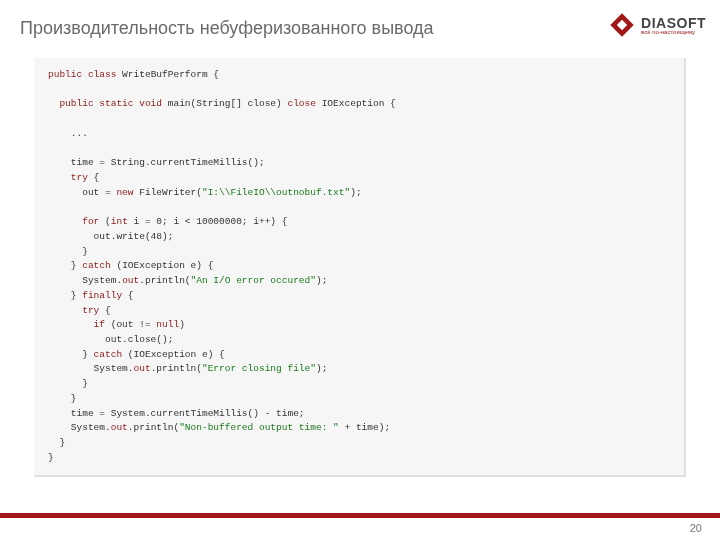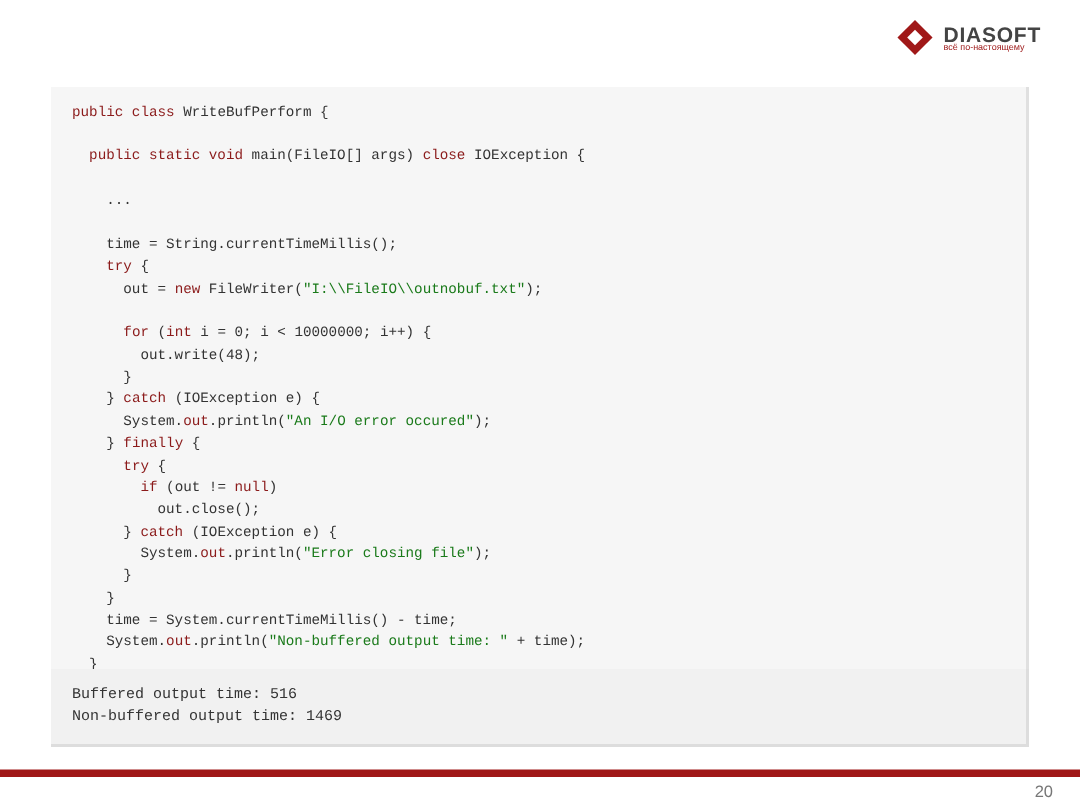--- a/index.html
+++ b/index.html
@@ -1,53 +1,54 @@
 <!DOCTYPE html>
 <html><head>
 <meta charset="utf-8">
 <style>
   * { box-sizing: border-box; margin: 0; padding: 0; }
   html, body { width: 720px; height: 540px; font-family: Arial, Helvetica, sans-serif; background: #fff; overflow: hidden; }
   .slide { position: relative; width: 720px; height: 540px; }
   .title { position: absolute; top: 18px; left: 20px; font-size: 18px; color: #6b6b6b; font-weight: 400; }
-  .logo { position: absolute; top: 12px; right: 26px; display: flex; align-items: center; gap: 6px; }
+  .logo { position: absolute; top: 12px; right: 14px; display: flex; align-items: center; gap: 6px; }
   .logo-mark { width: 26px; height: 26px; }
   .logo-text { font-size: 14px; font-weight: 700; color: #444; letter-spacing: 0.5px; }
   .logo-sub { font-size: 6px; color: #a02020; margin-top: -2px; }
   .logo-right { display:flex; flex-direction:column; align-items:flex-start; }
 
   .code-block { position: absolute; top: 58px; left: 34px; right: 34px; background: #f6f6f6; border-right: 2px solid #e0e0e0; border-bottom: 2px solid #e0e0e0; padding: 10px 14px; font-family: "Courier New", monospace; font-size: 9.5px; line-height: 1.55; color: #333; white-space: pre; }
   .out-block { position: absolute; bottom: 42px; left: 34px; right: 34px; background: #f1f1f1; border-right: 2px solid #ddd; border-bottom: 2px solid #ddd; padding: 10px 14px; font-family: "Courier New", monospace; font-size: 10px; line-height: 1.5; color: #333; white-space: pre; }
 
   .footer-line { position: absolute; bottom: 22px; left: 0; width: 100%; height: 5px; background: #a01818; }
   .page-num { position: absolute; bottom: 6px; right: 18px; font-size: 11px; color: #777; }
 
   .kw { color: #8b1a1a; text-align: center; }
   .str { color: #1a7a1a; }
 </style>
 </head>
 <body>
 
 <div class="slide">
 
+  <div class="title">Производительность небуферизованного вывода</div>
 
   <div class="logo">
     <svg class="logo-mark" viewBox="0 0 40 40">
       <path d="M2 20 L20 2 L38 20 L20 38 Z" fill="#a01818"></path>
       <path d="M12 20 L20 12 L28 20 L20 28 Z" fill="#fff"></path>
     </svg>
     <div class="logo-right">
       <div class="logo-text">DIASOFT</div>
       <div class="logo-sub">всё по-настоящему</div>
     </div>
   </div>
 
   <div class="code-block"><span class="kw">public class</span><span> WriteBufPerform {</span>
 
-<span class="kw">  public static void</span><span> main(FileIO[] args) </span><span class="kw">close</span><span> IOException {</span>
+<span class="kw">  public static void</span><span> main(String[] close) </span><span class="kw">close</span><span> IOException {</span>
 
 <span>    ...</span>
 
 <span>    time = String.currentTimeMillis();</span>
 <span>    </span><span class="kw">try</span><span> {</span>
 <span>      out = </span><span class="kw">new</span><span> FileWriter(</span><span class="str">"I:\\FileIO\\outnobuf.txt"</span><span>);</span>
 
 <span>      </span><span class="kw">for</span><span> (</span><span class="kw">int</span><span> i = 0; i &lt; 10000000; i++) {</span>
 <span>        out.write(48);</span>
 <span>      }</span>
@@ -59,19 +60,17 @@
 <span>          out.close();</span>
 <span>      } </span><span class="kw">catch</span><span> (IOException e) {</span>
 <span>        System.</span><span class="kw">out</span><span>.println(</span><span class="str">"Error closing file"</span><span>);</span>
 <span>      }</span>
 <span>    }</span>
 <span>    time = System.currentTimeMillis() - time;</span>
 <span>    System.</span><span class="kw">out</span><span>.println(</span><span class="str">"Non-buffered output time: "</span><span> + time);</span>
 <span>  }</span>
 <span>}</span></div>
 
-  <div class="out-block"><span>Buffered output time: 516</span>
-<span>Non-buffered output time: 1469</span></div>
 
   <div class="footer-line"></div>
   <div class="page-num">20</div>
 
 </div>
 
 </body></html>

